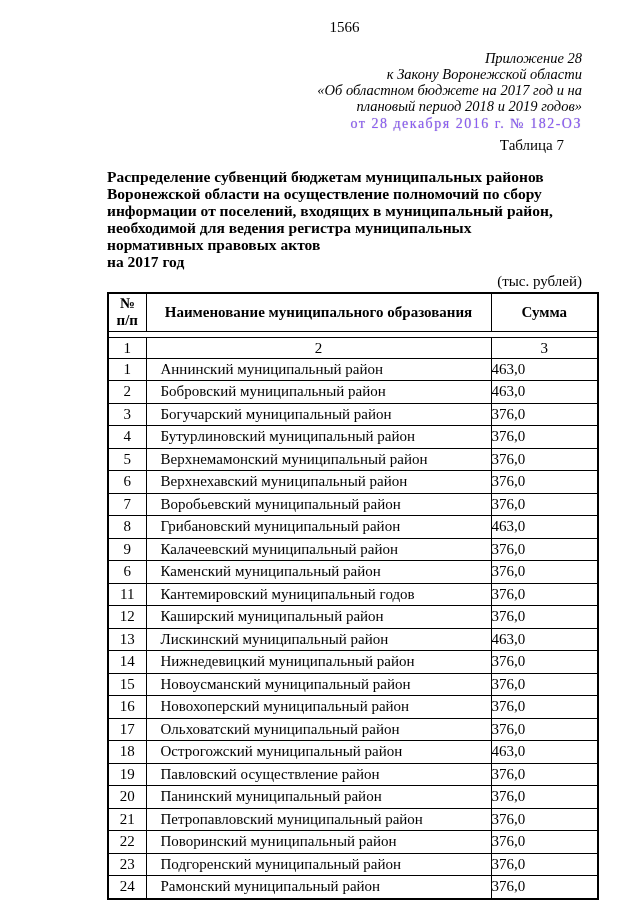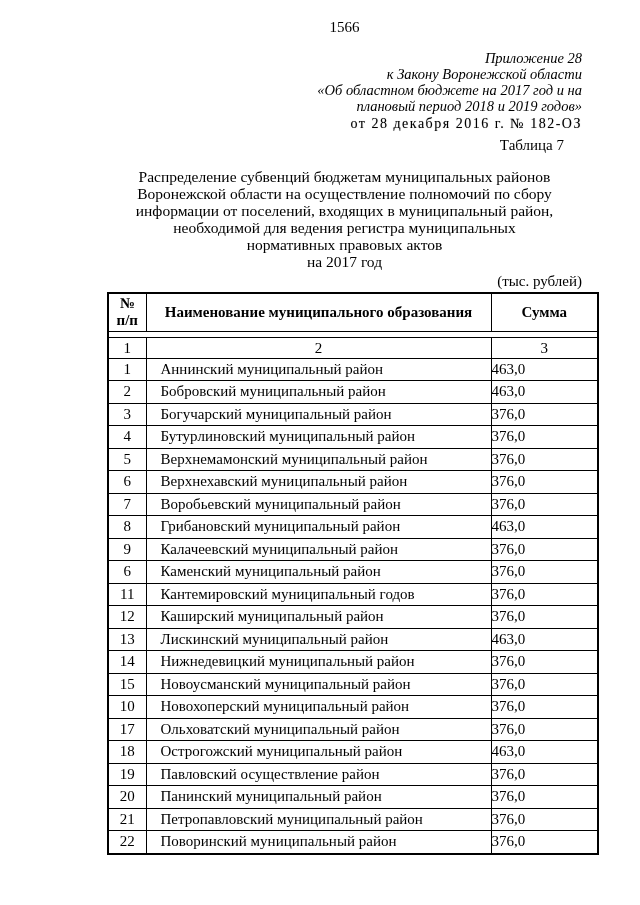--- a/index.html
+++ b/index.html
@@ -28,34 +28,34 @@
   .appendix-lines {
     font-style: italic;
     font-size: 14.5px;
     line-height: 16px;
     white-space: pre-line;
   }
   .date-line {
     margin-top: 2px;
     font-size: 14px;
     line-height: 16px;
-    color: #000000;
+    color: #8b5cf6;
     letter-spacing: 1.5px;
     text-shadow: 0 0 1px #b5b5b5;
   }
   .table-label {
     margin-top: 5px;
     font-size: 15px;
     line-height: 17px;
     padding-right: 18px;
   }
   .doc-title {
     margin-top: 14px;
-    text-align: center;
-    font-weight: normal;
+    text-align: left;
+    font-weight: bold;
     font-size: 15.5px;
     line-height: 17px;
     white-space: pre-line;
   }
   .units-note {
     margin-top: 3px;
     text-align: right;
     font-size: 15px;
     line-height: 17px;
   }
@@ -220,21 +220,21 @@
           <td class="cell-num">14</td>
           <td class="cell-name">Нижнедевицкий муниципальный район</td>
           <td class="cell-sum">376,0</td>
         </tr>
         <tr>
           <td class="cell-num">15</td>
           <td class="cell-name">Новоусманский муниципальный район</td>
           <td class="cell-sum">376,0</td>
         </tr>
         <tr>
-          <td class="cell-num">10</td>
+          <td class="cell-num">16</td>
           <td class="cell-name">Новохоперский муниципальный район</td>
           <td class="cell-sum">376,0</td>
         </tr>
         <tr>
           <td class="cell-num">17</td>
           <td class="cell-name">Ольховатский муниципальный район</td>
           <td class="cell-sum">376,0</td>
         </tr>
         <tr>
           <td class="cell-num">18</td>
@@ -254,16 +254,26 @@
         <tr>
           <td class="cell-num">21</td>
           <td class="cell-name">Петропавловский муниципальный район</td>
           <td class="cell-sum">376,0</td>
         </tr>
         <tr>
           <td class="cell-num">22</td>
           <td class="cell-name">Поворинский муниципальный район</td>
           <td class="cell-sum">376,0</td>
         </tr>
+        <tr>
+          <td class="cell-num">23</td>
+          <td class="cell-name">Подгоренский муниципальный район</td>
+          <td class="cell-sum">376,0</td>
+        </tr>
+        <tr>
+          <td class="cell-num">24</td>
+          <td class="cell-name">Рамонский муниципальный район</td>
+          <td class="cell-sum">376,0</td>
+        </tr>
       </tbody>
   </table>
 
 </div>
 
 </body></html>

